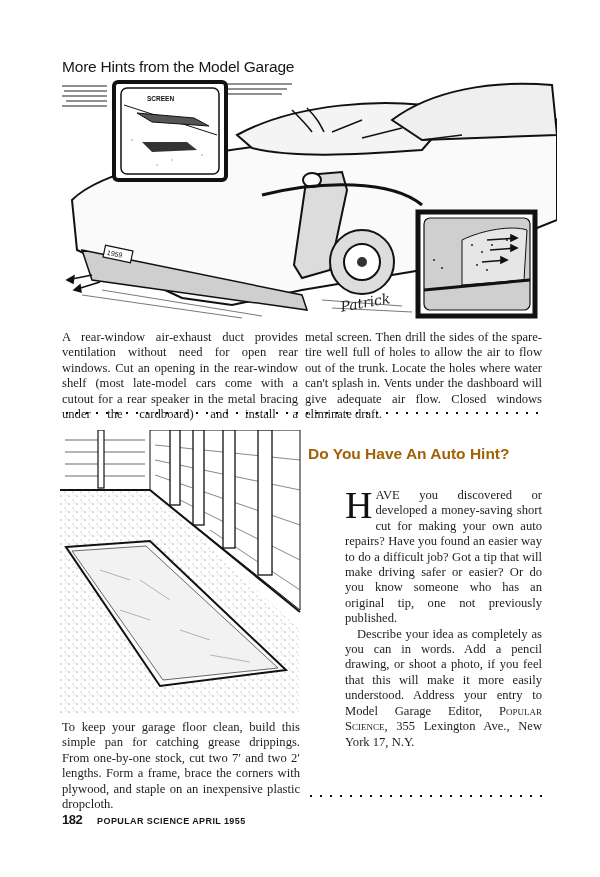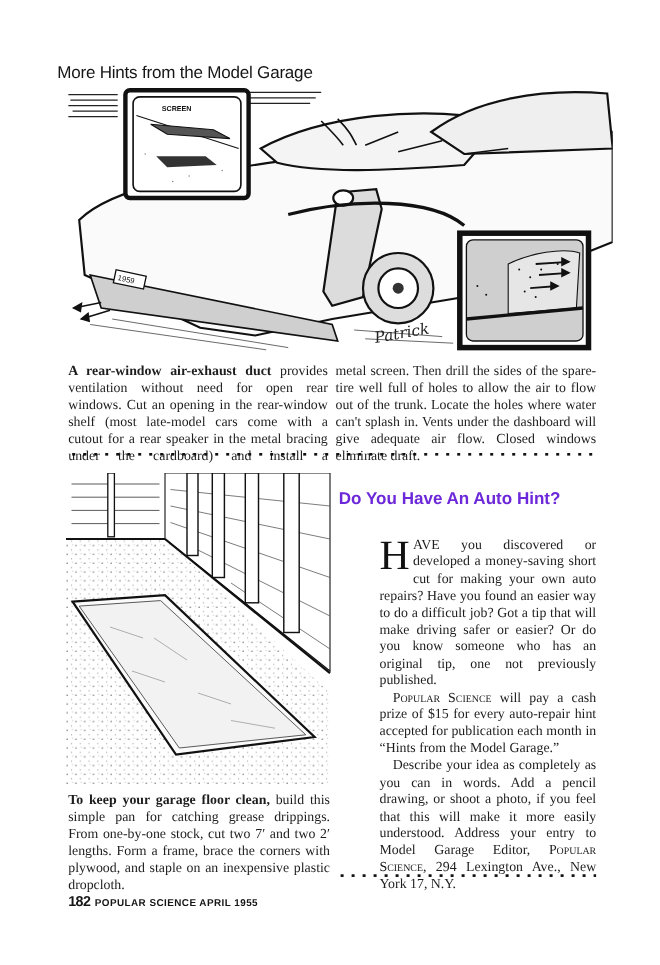--- a/index.html
+++ b/index.html
@@ -1,70 +1,70 @@
 <!DOCTYPE html>
 <html><head>
 <meta charset="utf-8">
 <style>
   html, body { margin: 0; padding: 0; background: #ffffff; }
   body { width: 600px; height: 877px; position: relative; overflow: hidden; color: #1a1a1a; }
 
   #section-title {
-    position: absolute; left: 52px; top: 58px;
+    position: absolute; left: 62px; top: 58px;
     font-family: "Liberation Sans", sans-serif; font-size: 15.5px; letter-spacing: -0.2px;
     color: #161616;
   }
 
   #car-illustration { position: absolute; left: 62px; top: 80px; width: 495px; height: 240px; }
 
   .caption {
     position: absolute; font-family: "Liberation Serif", serif; font-size: 12.6px;
     line-height: 15.4px; text-align: justify; color: #1d1d1d;
   }
-  .caption b { font-weight: bold; }
+  .caption b { font-weight: normal; }
   #caption-duct-left  { left: 62px;  top: 330px; width: 236px; text-align-last: justify; }
   #caption-duct-right { left: 305px; top: 330px; width: 237px; }
 
   .dotted-rule {
     position: absolute; height: 4px;
     background-image: radial-gradient(circle, #111 1.2px, transparent 1.5px);
     background-size: 10px 4px; background-repeat: repeat-x;
   }
   #rule-top    { left: 62px; top: 411px; width: 480px; }
   #rule-bottom { left: 306px; top: 794px; width: 236px; }
 
   #garage-illustration { position: absolute; left: 60px; top: 430px; width: 245px; height: 290px; }
 
   #caption-pan { left: 62px; top: 720px; width: 238px; }
 
   #contest-heading {
     position: absolute; left: 308px; top: 444px; width: 240px;
     font-family: "Liberation Sans", sans-serif; font-weight: bold; font-size: 15.5px;
-    line-height: 19px; color: #6d28d9;
+    line-height: 19px; color: #a16207;
   }
 
   #contest-body {
     position: absolute; left: 345px; top: 488px; width: 197px;
     font-family: "Liberation Serif", serif; font-size: 12.6px; line-height: 15.4px;
     text-align: justify; color: #1d1d1d;
   }
   #contest-body p { margin: 0; }
   #contest-body p + p { text-indent: 12px; }
   .dropcap {
     float: left; font-family: "Liberation Serif", serif; font-size: 38px; line-height: 30px;
     margin: 2px 3px 0 0; color: #111;
   }
   .smallcaps { font-variant: small-caps; }
 
   #footer {
     position: absolute; left: 62px; top: 812px;
     font-family: "Liberation Sans", sans-serif; font-size: 9px; font-weight: bold; letter-spacing: 0.4px;
     color: #161616;
   }
-  #footer .page-num { font-size: 13px; letter-spacing: -0.5px; margin-right: 1px; }
+  #footer .page-num { font-size: 13px; letter-spacing: -0.5px; margin-right: 12px; }
 </style>
 </head>
 <body>
 
 <div id="section-title">More Hints from the Model Garage</div>
 
 <svg id="car-illustration" viewBox="0 0 495 240">
 
   <g stroke="#222" stroke-width="1.2">
     <line x1="0" y1="6" x2="45" y2="6"></line>
@@ -219,22 +219,21 @@
 </svg>
 
 <div id="caption-pan" class="caption"><b>To keep your garage floor clean,</b><span> build this simple pan for catching grease drippings. From one-by-one stock, cut two 7′ and two 2′ lengths. Form a frame, brace the corners with plywood, and staple on an inexpensive plastic dropcloth.</span></div>
 
 <div id="contest-heading">
   <div>Do You Have An Auto Hint?</div>
 </div>
 
 <div id="contest-body">
   <p><span class="dropcap">H</span><span>AVE</span><span> you discovered or developed a money-saving short cut for making your own auto repairs? Have you found an easier way to do a difficult job? Got a tip that will make driving safer or easier? Or do you know someone who has an original tip, one not previously published.</span></p>
-  <p><span class="smallcaps">Popular Science</span><span> will pay a cash prize of $15 for every auto-repair hint accepted for publication each month in “Hints from the Model Garage.”</span></p>
-  <p><span>Describe your idea as completely as you can in words. Add a pencil drawing, or shoot a photo, if you feel that this will make it more easily understood. Address your entry to Model Garage Editor, </span><span class="smallcaps">Popular Science</span><span>, 294 Lexington Ave., New York 17, N.Y.</span></p>
+  <p><span>Describe your idea as completely as you can in words. Add a pencil drawing, or shoot a photo, if you feel that this will make it more easily understood. Address your entry to Model Garage Editor, </span><span class="smallcaps">Popular Science</span><span>, 355 Lexington Ave., New York 17, N.Y.</span></p>
 </div>
 
 <div id="rule-bottom" class="dotted-rule"></div>
 
 <div id="footer">
   <span class="page-num">182</span>
   <span>POPULAR SCIENCE</span>
   <span>APRIL 1955</span>
 </div>
 

